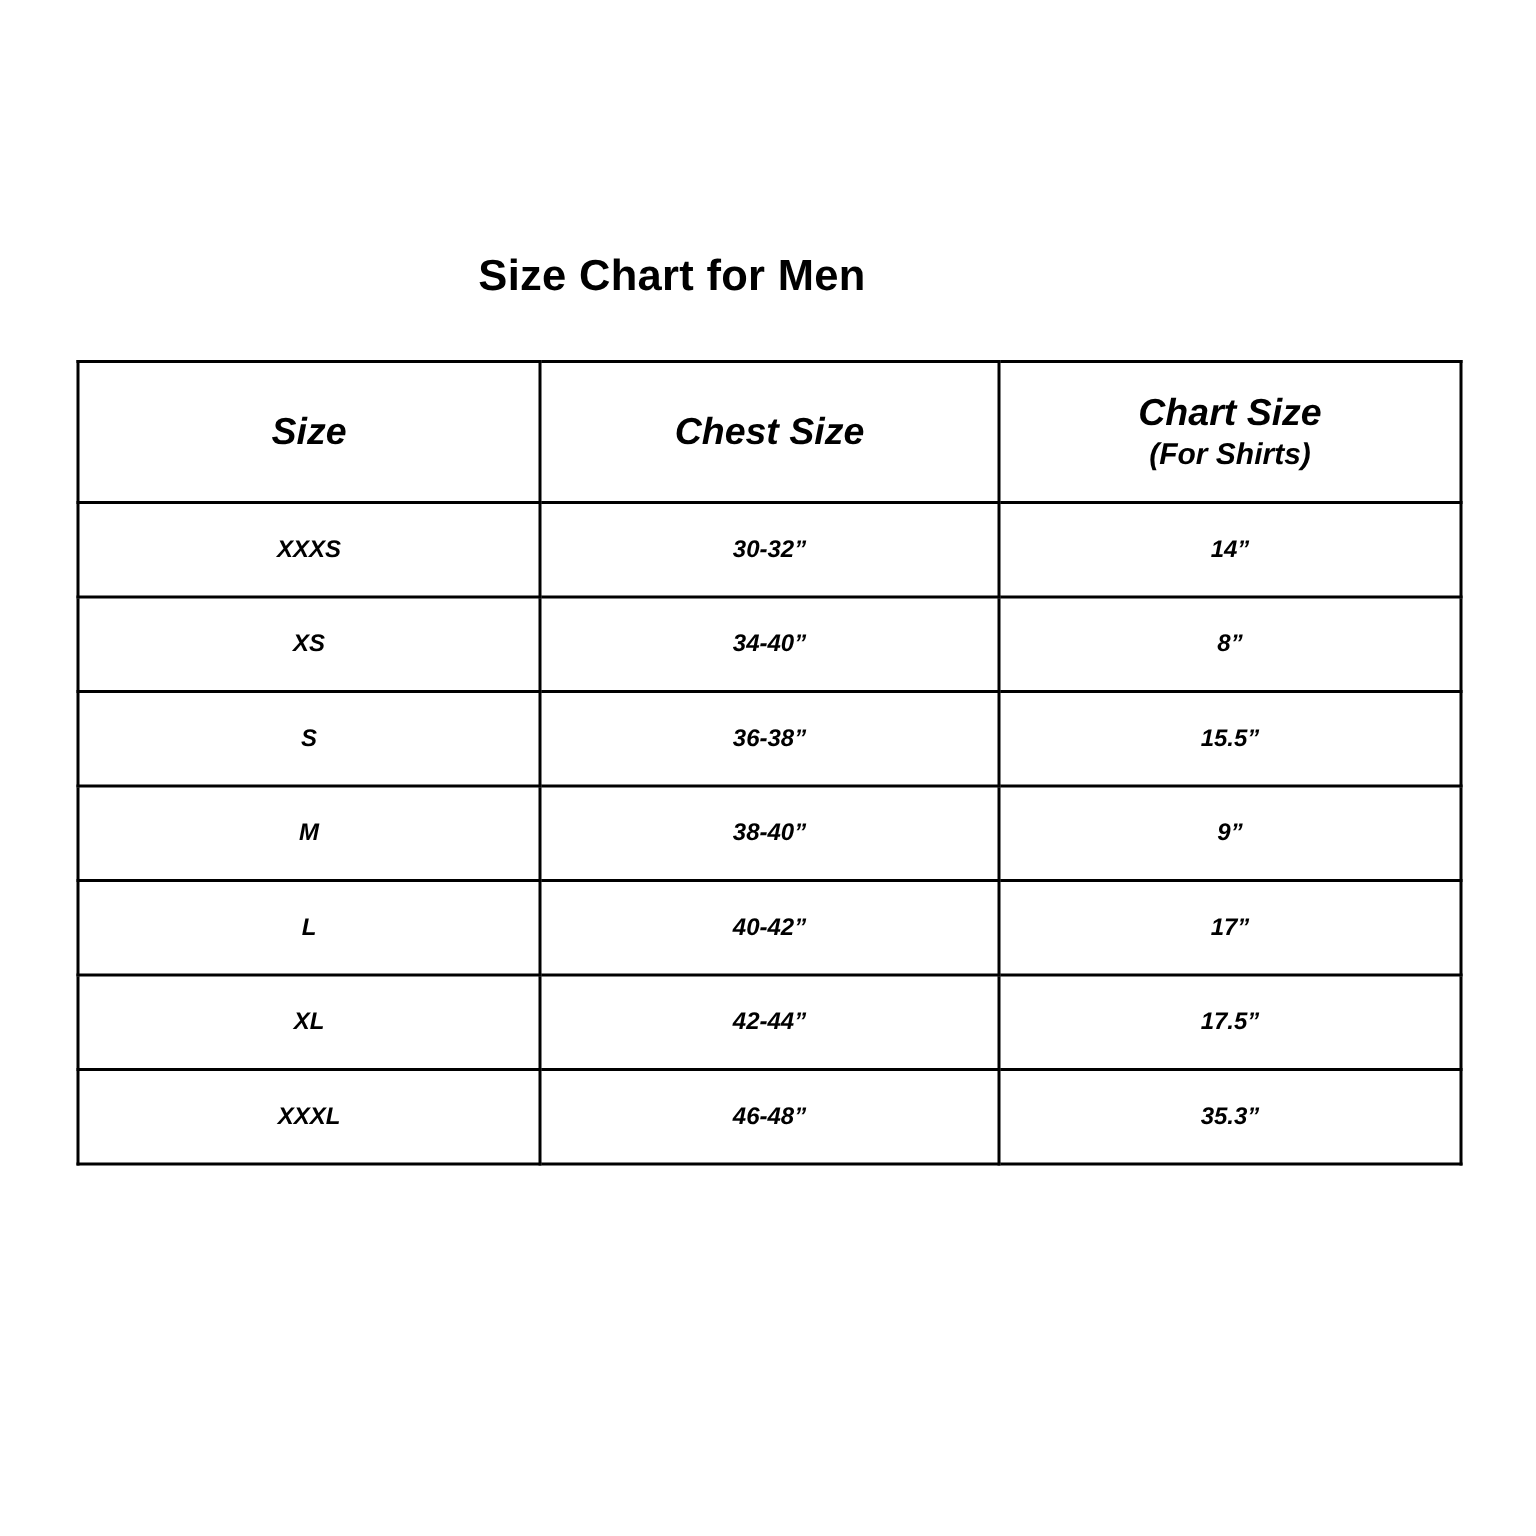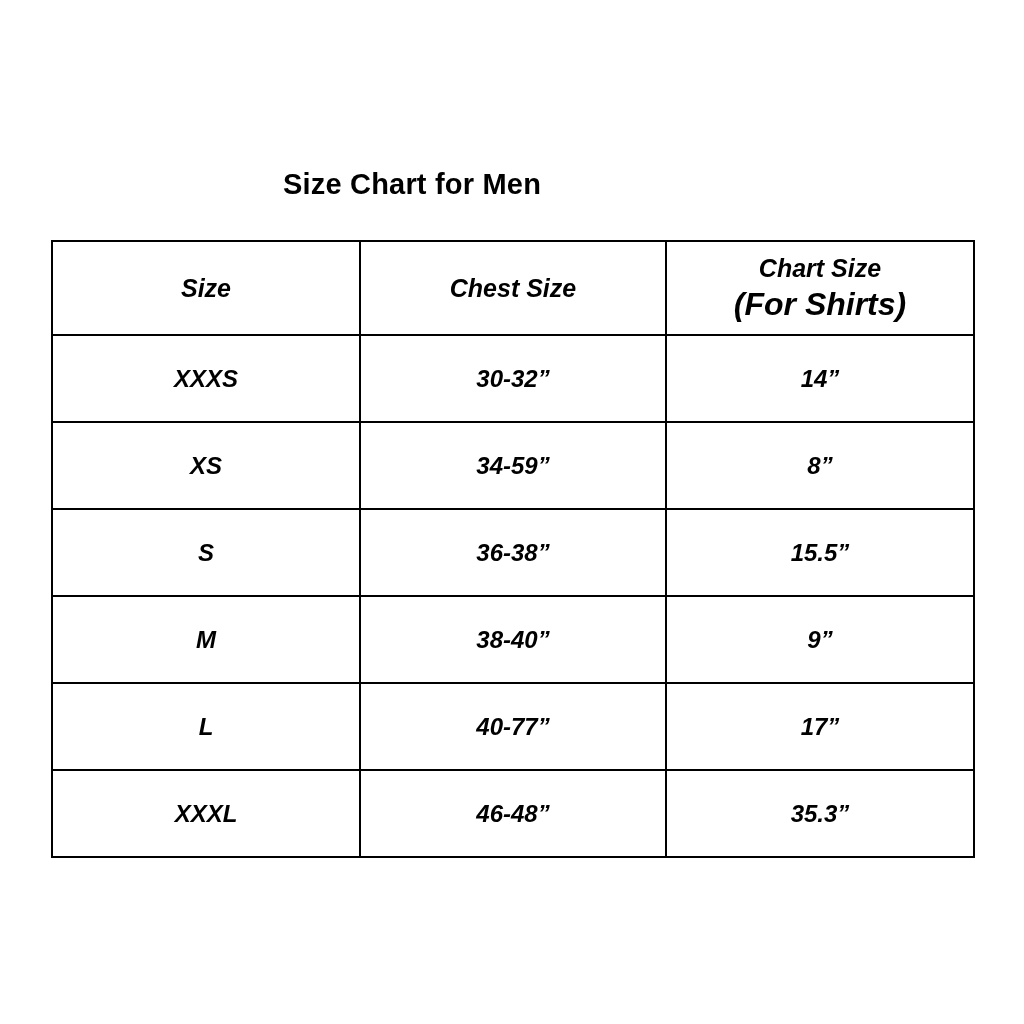--- a/index.html
+++ b/index.html
@@ -25,20 +25,21 @@
   }
   .chart-title {
     position: absolute;
     left: 0;
     top: 168px;
     width: 824px;
     text-align: center;
     font-size: 29px;
     font-weight: bold;
     letter-spacing: 0.2px;
+    padding-left: 36px;
   }
   .size-table {
     position: absolute;
     left: 51px;
     top: 240px;
     width: 922px;
     border-collapse: collapse;
     table-layout: fixed;
     font-style: italic;
   }
@@ -54,27 +55,27 @@
   }
   .size-table thead th {
     height: 92px;
     font-size: 25px;
     line-height: 1.28;
     vertical-align: middle;
     padding: 0 6px;
   }
   .size-table tbody td {
     height: 53px;
-    font-size: 24px;
+    font-size: 16px;
     vertical-align: middle;
-    padding: 16px 6px;
+    padding: 4px 6px;
   }
   .hdr-sub {
     display: block;
-    font-size: 32px;
+    font-size: 20px;
     font-weight: bold;
   }
 </style>
 </head>
 <body>
 
 <div class="page">
 
   <div class="chart-title">Size Chart for Men</div>
 
@@ -99,37 +100,42 @@
       </tr>
     </thead>
     <tbody>
       <tr>
         <td>XXXS</td>
         <td>30-32”</td>
         <td>14”</td>
       </tr>
       <tr>
         <td>XS</td>
-        <td>34-59”</td>
+        <td>34-40”</td>
         <td>8”</td>
       </tr>
       <tr>
         <td>S</td>
         <td>36-38”</td>
         <td>15.5”</td>
       </tr>
       <tr>
         <td>M</td>
         <td>38-40”</td>
         <td>9”</td>
       </tr>
       <tr>
         <td>L</td>
-        <td>40-77”</td>
+        <td>40-42”</td>
         <td>17”</td>
+      </tr>
+      <tr>
+        <td>XL</td>
+        <td>42-44”</td>
+        <td>17.5”</td>
       </tr>
       <tr>
         <td>XXXL</td>
         <td>46-48”</td>
         <td>35.3”</td>
       </tr>
     </tbody>
   </table>
 
 </div>

